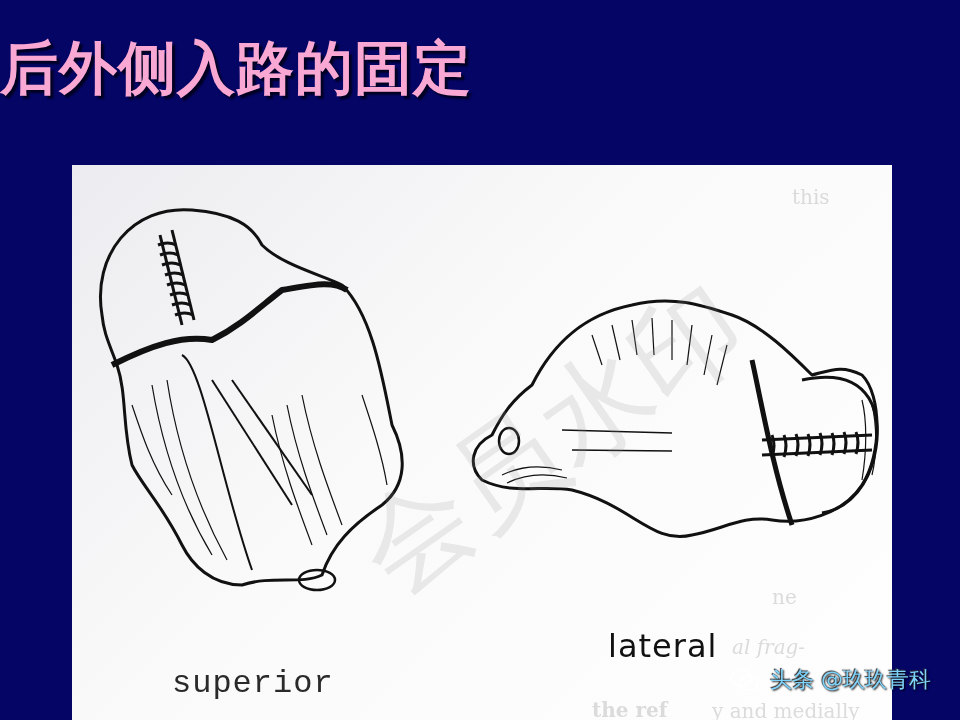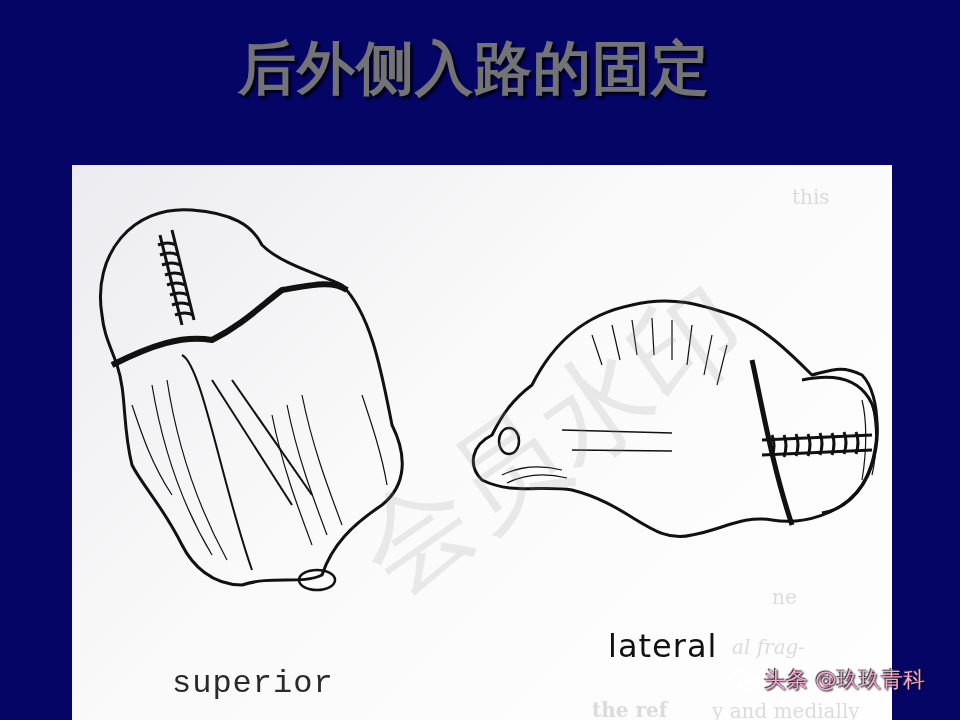--- a/index.html
+++ b/index.html
@@ -5,22 +5,22 @@
     html, body { margin: 0; padding: 0; }
     body {
       width: 960px; height: 720px; overflow: hidden;
       background: #040468;
       position: relative;
       font-family: "DejaVu Sans", sans-serif;
     }
     .slide { position: absolute; left: 0; top: 0; width: 960px; height: 720px; background: #050566; }
     .title {
       position: absolute; left: 0; width: 948px; top: 28px; height: 80px;
-      text-align: center; font-size: 58px; line-height: 80px;
-      color: #737373; font-weight: bold;
+      text-align: left; font-size: 58px; line-height: 80px;
+      color: #f9a8d4; font-weight: bold;
       text-shadow: 3px 3px 2px #000022;
       letter-spacing: 1px;
       font-family: "DejaVu Sans", sans-serif;
     }
     .panel {
       position: absolute; left: 72px; top: 120px; width: 820px; height: 701px;
       background: linear-gradient(135deg, #ececf0 0%, #fafafa 40%, #ffffff 100%);
       overflow: hidden;
       margin-top: 45px;
     }
@@ -36,22 +36,22 @@
       color: rgba(150,150,150,0.18); transform: rotate(-35deg);
       white-space: nowrap; font-family: "DejaVu Sans", sans-serif;
       pointer-events: none;
     }
     .ghost-text {
       position: absolute; color: rgba(120,120,120,0.25); font-family: "DejaVu Serif", serif;
       font-size: 20px;
     }
     .credit {
       position: absolute; left: 730px; top: 662px; height: 36px;
-      display: flex; align-items: center; gap: 4px;
-      color: #f9a8d4; font-size: 22px;
+      display: flex; align-items: center; gap: 10px;
+      color: #7dd3fc; font-size: 22px;
       text-shadow: 1px 1px 2px #000, -1px -1px 1px #333;
     }
     .wechat-icon { width: 30px; height: 24px; }
   </style>
 </head>
 <body>
 
 <div class="slide">
   <div class="title">后外侧入路的固定</div>
 

